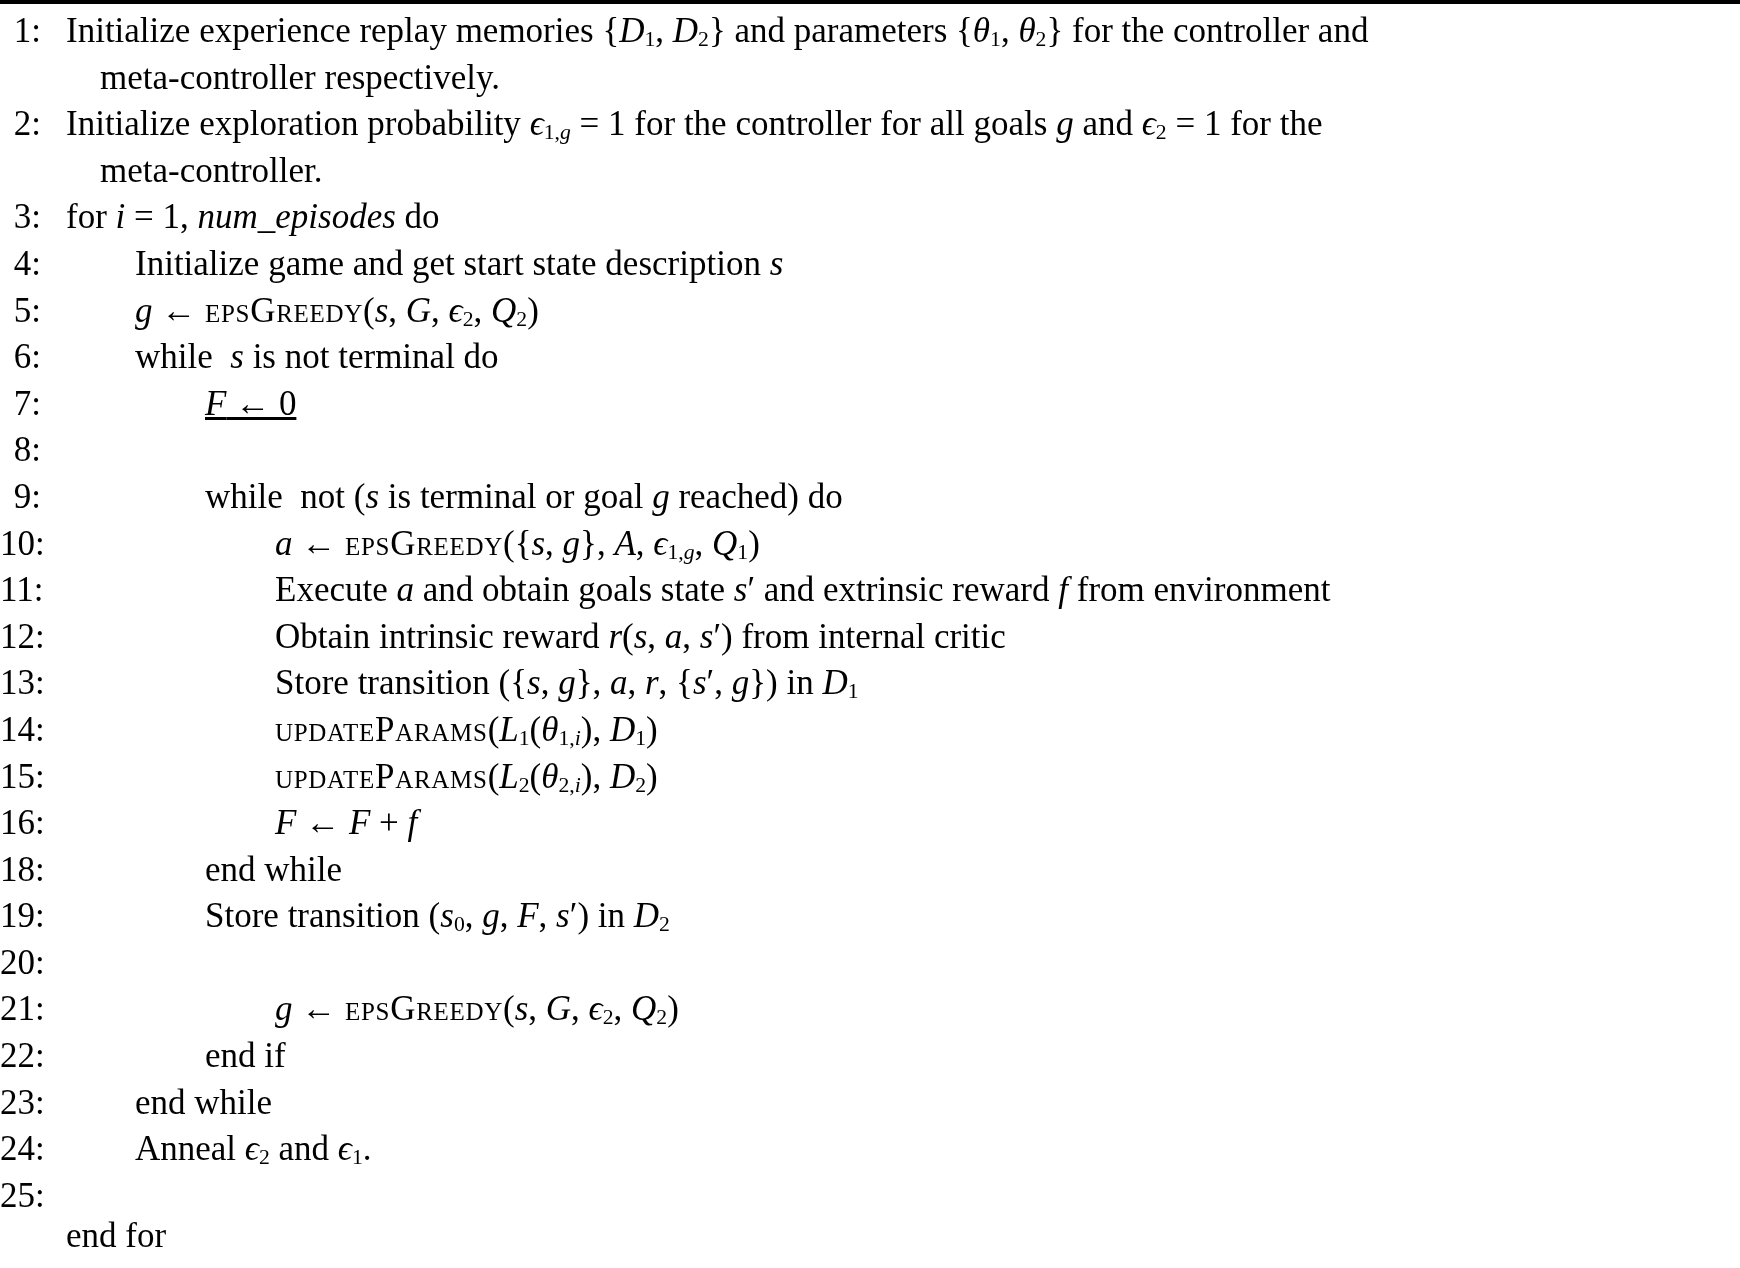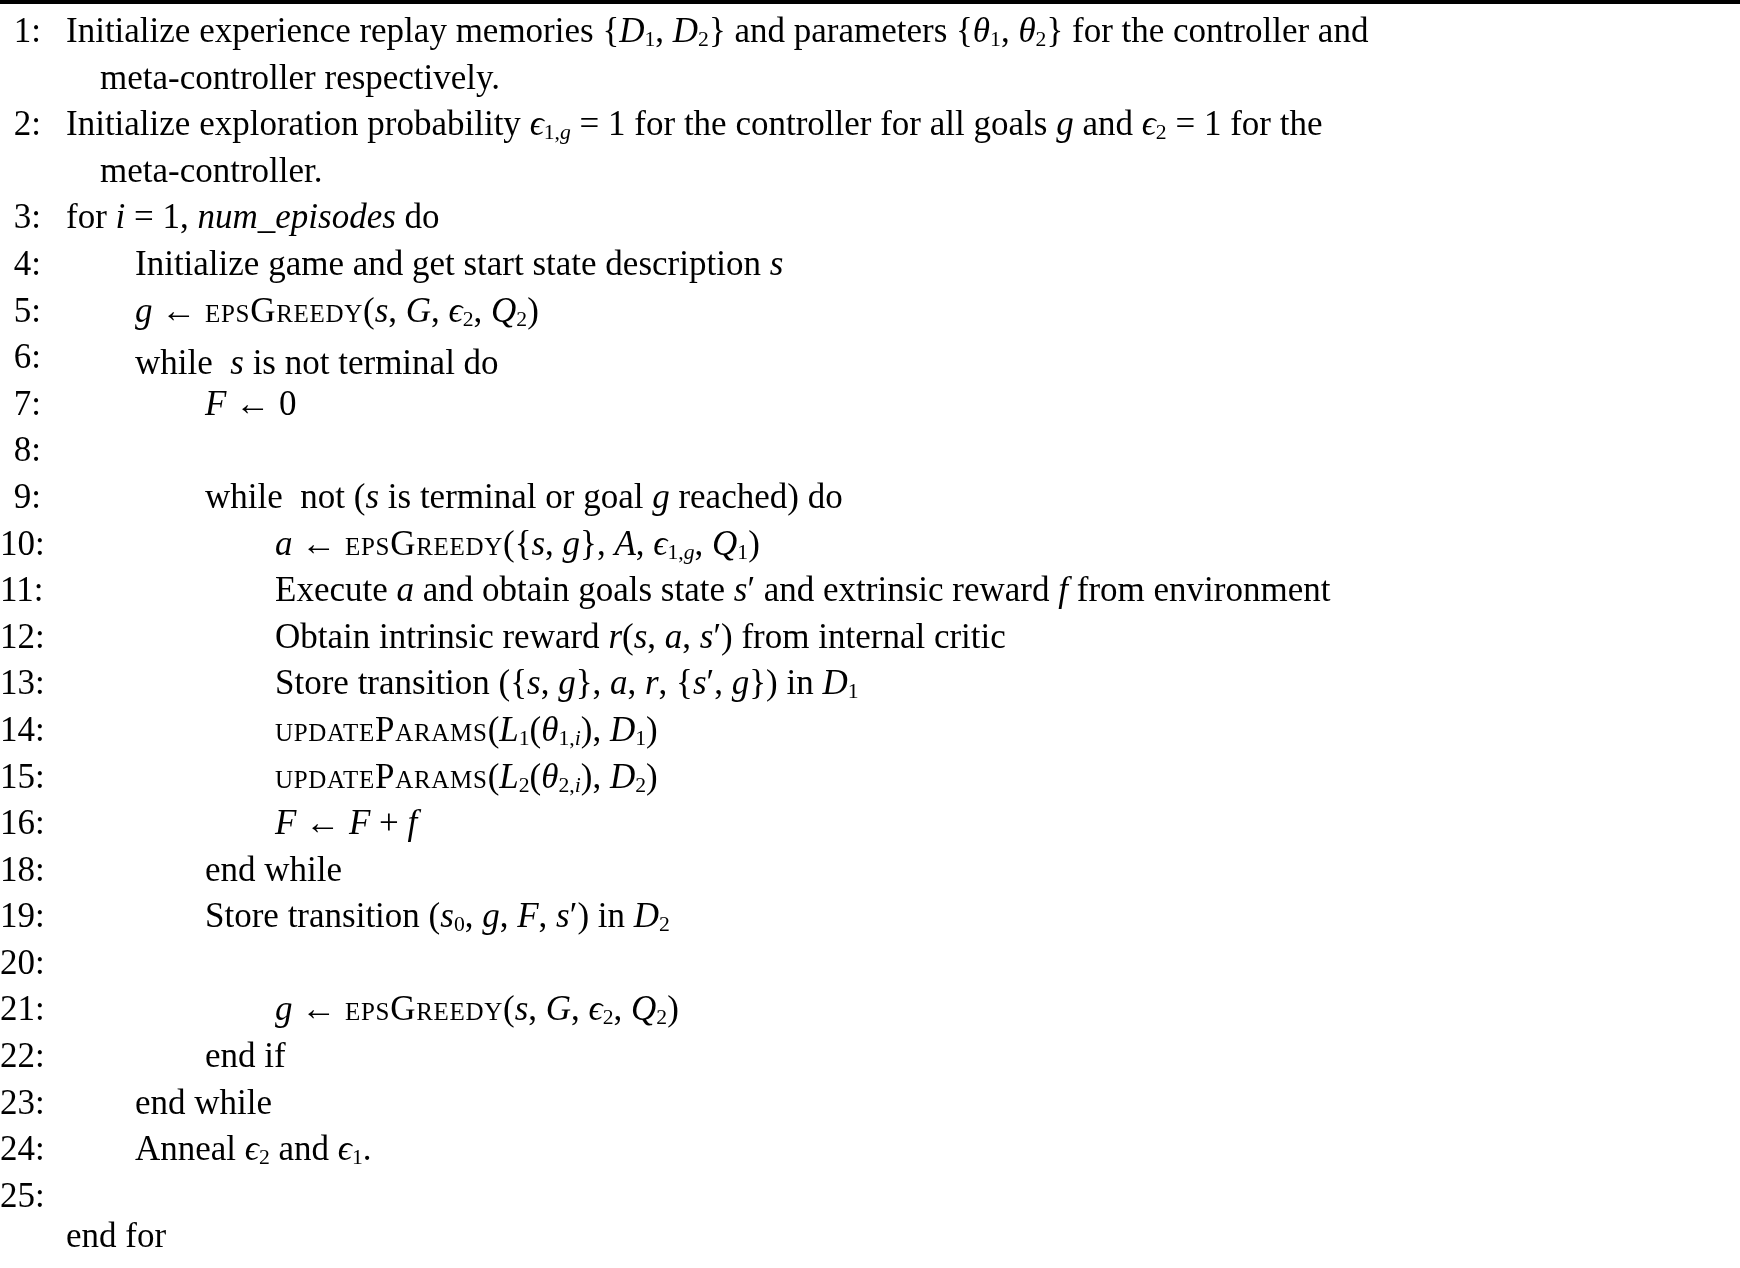--- a/index.html
+++ b/index.html
@@ -47,22 +47,22 @@
 
 <div class="top-rule"></div>
 <div class="algo">
     <div class="row"><span class="num">1:</span><span class="content" style="padding-left: 25px;"><span class="seg-p">Initialize experience replay memories {</span><span class="seg-cal">D</span><span class="seg-sub">1</span><span class="seg-p">, </span><span class="seg-cal">D</span><span class="seg-sub">2</span><span class="seg-p">} and parameters {</span><span class="seg-i">θ</span><span class="seg-sub">1</span><span class="seg-p">, </span><span class="seg-i">θ</span><span class="seg-sub">2</span><span class="seg-p">} for the controller and</span></span></div>
     <div class="row"><span class="num"></span><span class="content" style="padding-left: 59px;"><span class="seg-p">meta-controller respectively.</span></span></div>
     <div class="row"><span class="num">2:</span><span class="content" style="padding-left: 25px;"><span class="seg-p">Initialize exploration probability </span><span class="seg-i">ϵ</span><span class="seg-sub">1,</span><span class="seg-subi">g</span><span class="seg-p"> = 1 for the controller for all goals </span><span class="seg-i">g</span><span class="seg-p"> and </span><span class="seg-i">ϵ</span><span class="seg-sub">2</span><span class="seg-p"> = 1 for the</span></span></div>
     <div class="row"><span class="num"></span><span class="content" style="padding-left: 59px;"><span class="seg-p">meta-controller.</span></span></div>
     <div class="row"><span class="num">3:</span><span class="content" style="padding-left: 25px;"><span class="seg-b">for </span><span class="seg-i">i</span><span class="seg-p"> = 1, </span><span class="seg-i">num_episodes</span><span class="seg-b"> do</span></span></div>
     <div class="row"><span class="num">4:</span><span class="content" style="padding-left: 94px;"><span class="seg-p">Initialize game and get start state description </span><span class="seg-i">s</span></span></div>
     <div class="row"><span class="num">5:</span><span class="content" style="padding-left: 94px;"><span class="seg-i">g</span><span class="seg-p"> ← </span><span class="seg-sc">epsGreedy</span><span class="seg-p">(</span><span class="seg-i">s</span><span class="seg-p">, </span><span class="seg-cal">G</span><span class="seg-p">, </span><span class="seg-i">ϵ</span><span class="seg-sub">2</span><span class="seg-p">, </span><span class="seg-i">Q</span><span class="seg-sub">2</span><span class="seg-p">)</span></span></div>
-    <div class="row"><span class="num">6:</span><span class="content" style="padding-left: 94px; margin-top: 6px;"><span class="seg-b">while</span><span class="seg-p">  </span><span class="seg-i">s</span><span class="seg-p"> is </span><span class="seg-b">not</span><span class="seg-p"> terminal </span><span class="seg-b">do</span></span></div>
-    <div class="row"><span class="num">7:</span><span class="content" style="padding-left: 164px;"><span class="seg-i">F</span><span class="seg-p"> ← 0</span></span></div>
+    <div class="row"><span class="num">6:</span><span class="content" style="padding-left: 94px;"><span class="seg-b">while</span><span class="seg-p">  </span><span class="seg-i">s</span><span class="seg-p"> is </span><span class="seg-b">not</span><span class="seg-p"> terminal </span><span class="seg-b">do</span></span></div>
+    <div class="row"><span class="num">7:</span><span class="content" style="padding-left: 164px; text-decoration: underline;"><span class="seg-i">F</span><span class="seg-p"> ← 0</span></span></div>
     <div class="row"><span class="num">8:</span></div>
     <div class="row"><span class="num">9:</span><span class="content" style="padding-left: 164px;"><span class="seg-b">while</span><span class="seg-p">  </span><span class="seg-b">not</span><span class="seg-p"> (</span><span class="seg-i">s</span><span class="seg-p"> is terminal </span><span class="seg-b">or</span><span class="seg-p"> goal </span><span class="seg-i">g</span><span class="seg-p"> reached) </span><span class="seg-b">do</span></span></div>
     <div class="row"><span class="num">10:</span><span class="content" style="padding-left: 234px;"><span class="seg-i">a</span><span class="seg-p"> ← </span><span class="seg-sc">epsGreedy</span><span class="seg-p">({</span><span class="seg-i">s</span><span class="seg-p">, </span><span class="seg-i">g</span><span class="seg-p">}, </span><span class="seg-cal">A</span><span class="seg-p">, </span><span class="seg-i">ϵ</span><span class="seg-sub">1,</span><span class="seg-subi">g</span><span class="seg-p">, </span><span class="seg-i">Q</span><span class="seg-sub">1</span><span class="seg-p">)</span></span></div>
     <div class="row"><span class="num">11:</span><span class="content" style="padding-left: 234px;"><span class="seg-p">Execute </span><span class="seg-i">a</span><span class="seg-p"> and obtain goals state </span><span class="seg-i">s</span><span class="seg-p">′ and extrinsic reward </span><span class="seg-i">f</span><span class="seg-p"> from environment</span></span></div>
     <div class="row"><span class="num">12:</span><span class="content" style="padding-left: 234px;"><span class="seg-p">Obtain intrinsic reward </span><span class="seg-i">r</span><span class="seg-p">(</span><span class="seg-i">s</span><span class="seg-p">, </span><span class="seg-i">a</span><span class="seg-p">, </span><span class="seg-i">s</span><span class="seg-p">′) from internal critic</span></span></div>
     <div class="row"><span class="num">13:</span><span class="content" style="padding-left: 234px;"><span class="seg-p">Store transition ({</span><span class="seg-i">s</span><span class="seg-p">, </span><span class="seg-i">g</span><span class="seg-p">}, </span><span class="seg-i">a</span><span class="seg-p">, </span><span class="seg-i">r</span><span class="seg-p">, {</span><span class="seg-i">s</span><span class="seg-p">′, </span><span class="seg-i">g</span><span class="seg-p">}) in </span><span class="seg-cal">D</span><span class="seg-sub">1</span></span></div>
     <div class="row"><span class="num">14:</span><span class="content" style="padding-left: 234px;"><span class="seg-sc">updateParams</span><span class="seg-p">(</span><span class="seg-cal">L</span><span class="seg-sub">1</span><span class="seg-p">(</span><span class="seg-i">θ</span><span class="seg-sub">1,</span><span class="seg-subi">i</span><span class="seg-p">), </span><span class="seg-cal">D</span><span class="seg-sub">1</span><span class="seg-p">)</span></span></div>
     <div class="row"><span class="num">15:</span><span class="content" style="padding-left: 234px;"><span class="seg-sc">updateParams</span><span class="seg-p">(</span><span class="seg-cal">L</span><span class="seg-sub">2</span><span class="seg-p">(</span><span class="seg-i">θ</span><span class="seg-sub">2,</span><span class="seg-subi">i</span><span class="seg-p">), </span><span class="seg-cal">D</span><span class="seg-sub">2</span><span class="seg-p">)</span></span></div>
     <div class="row"><span class="num">16:</span><span class="content" style="padding-left: 234px;"><span class="seg-i">F</span><span class="seg-p"> ← </span><span class="seg-i">F</span><span class="seg-p"> + </span><span class="seg-i">f</span></span></div>
     <div class="row"><span class="num">18:</span><span class="content" style="padding-left: 164px;"><span class="seg-b">end while</span></span></div>

